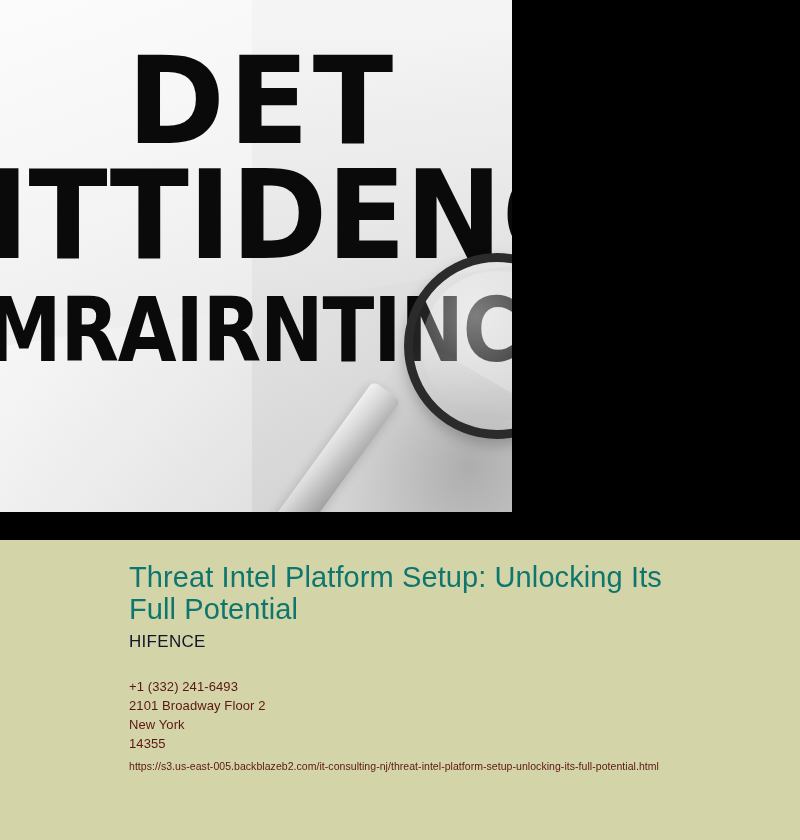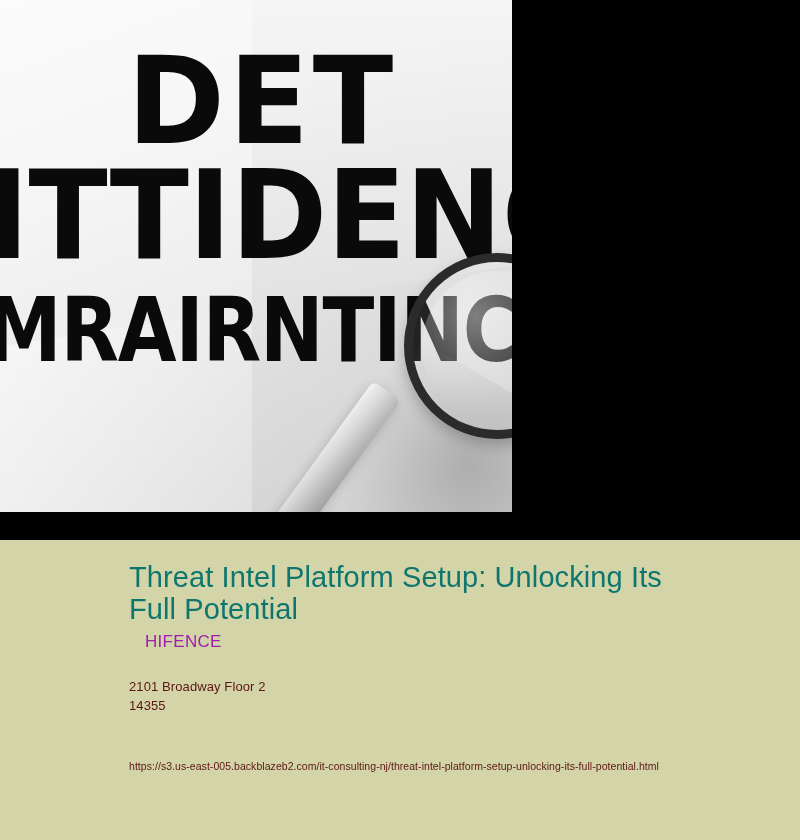--- a/index.html
+++ b/index.html
@@ -171,26 +171,25 @@
     font-weight: 400;
     font-size: 29px;
     line-height: 32px;
     letter-spacing: 0.1px;
   }
 
   .brand-name {
     position: absolute;
     left: 129px;
     top: 632px;
-    color: #a21caf;
+    color: #0f172a;
     font-family: "Liberation Sans", sans-serif;
     font-weight: 400;
     font-size: 17px;
     letter-spacing: 0.3px;
-    margin-left: 16px;
   }
 
   .contact-block {
     position: absolute;
     left: 129px;
     top: 677px;
     width: 600px;
   }
   .contact-line {
     color: #5c1513;
@@ -243,19 +242,21 @@
 
   </div>
 
   <div class="info-panel"></div>
 
   <h1 class="page-title">Threat Intel Platform Setup: Unlocking Its Full Potential</h1>
 
   <div class="brand-name">HIFENCE</div>
 
   <div class="contact-block">
+    <div class="contact-line">+1 (332) 241-6493</div>
     <div class="contact-line">2101 Broadway Floor 2</div>
+    <div class="contact-line">New York</div>
     <div class="contact-line">14355</div>
   </div>
 
   <div class="source-url">https://s3.us-east-005.backblazeb2.com/it-consulting-nj/threat-intel-platform-setup-unlocking-its-full-potential.html</div>
 
 </div>
 
 </body></html>

